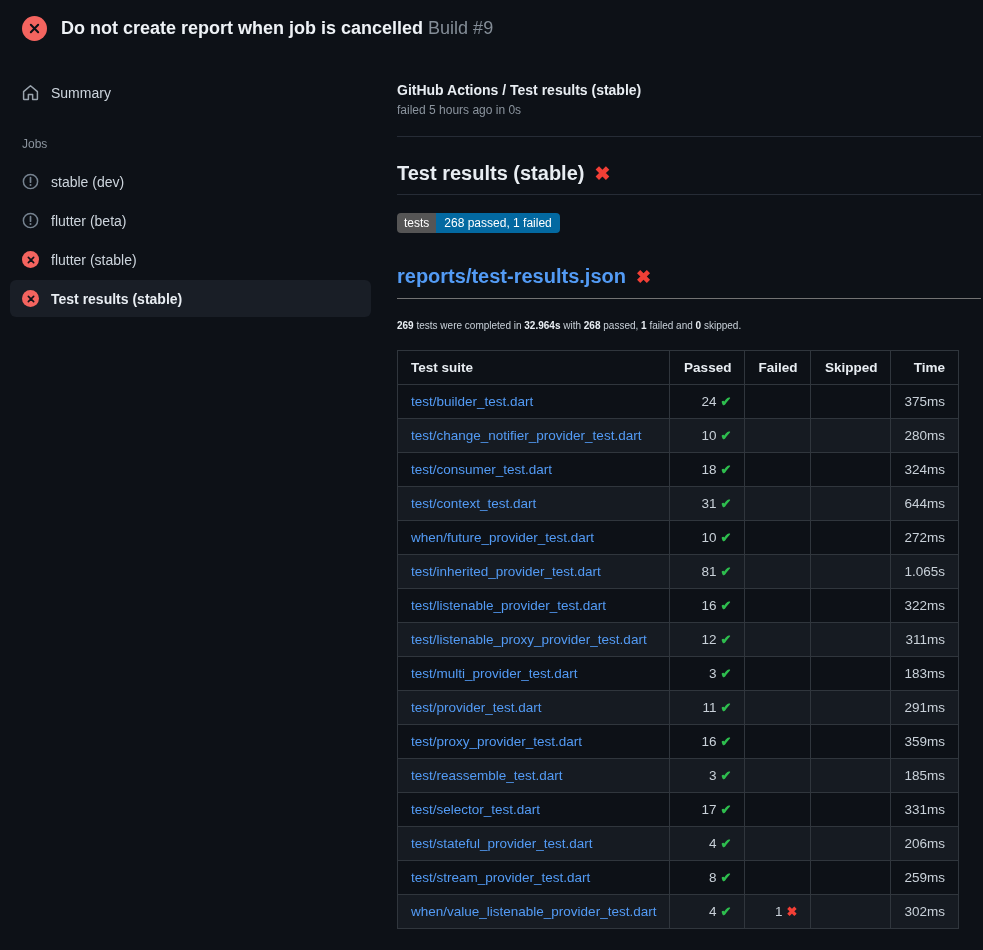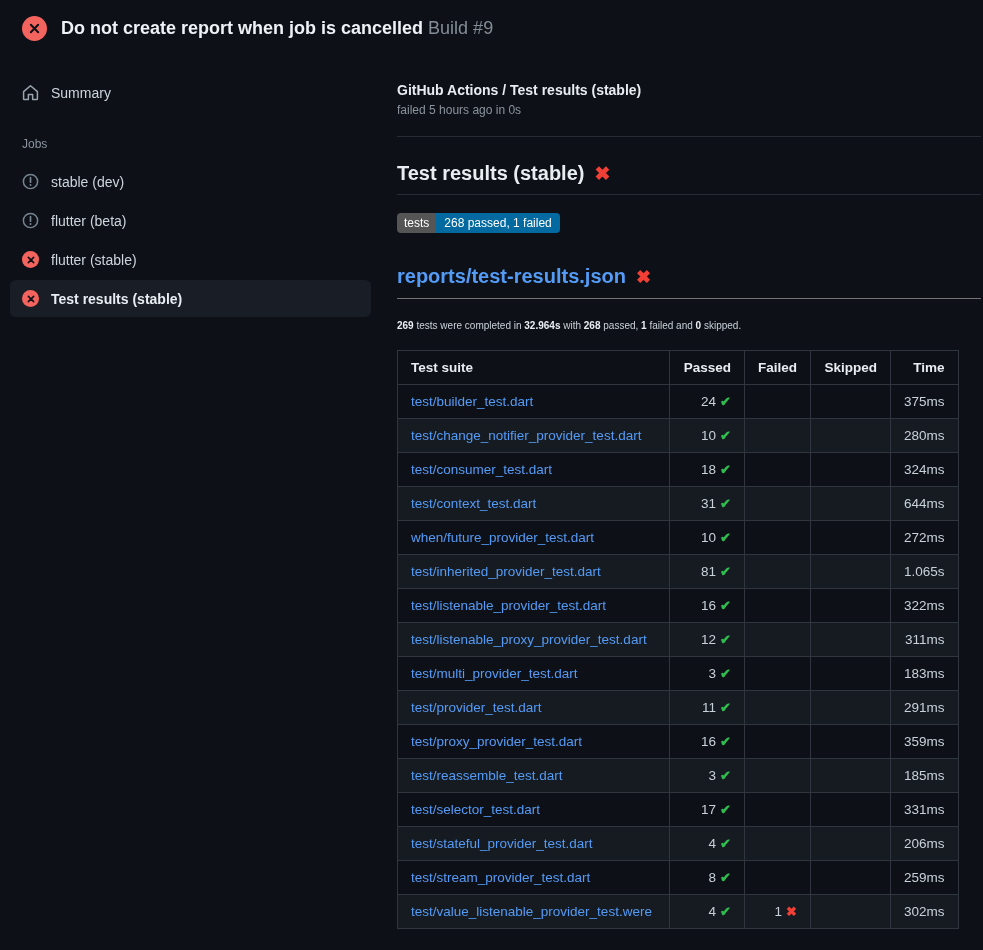--- a/index.html
+++ b/index.html
@@ -302,21 +302,21 @@
             <td class="col-time">206ms</td>
           </tr>
           <tr>
             <td class="col-suite"><a href="#">test/stream_provider_test.dart</a></td>
             <td class="col-passed"><span>8</span><span class="glyph check">✔</span></td>
             <td class="col-failed"></td>
             <td class="col-skipped"></td>
             <td class="col-time">259ms</td>
           </tr>
           <tr>
-            <td class="col-suite"><a href="#">test/value_listenable_provider_test.were</a></td>
+            <td class="col-suite"><a href="#">when/value_listenable_provider_test.dart</a></td>
             <td class="col-passed"><span>4</span><span class="glyph check">✔</span></td>
             <td class="col-failed"><span>1</span><span class="glyph cross">✖</span></td>
             <td class="col-skipped"></td>
             <td class="col-time">302ms</td>
           </tr>
         </tbody>
     </table>
   </main>
 </div>
 

